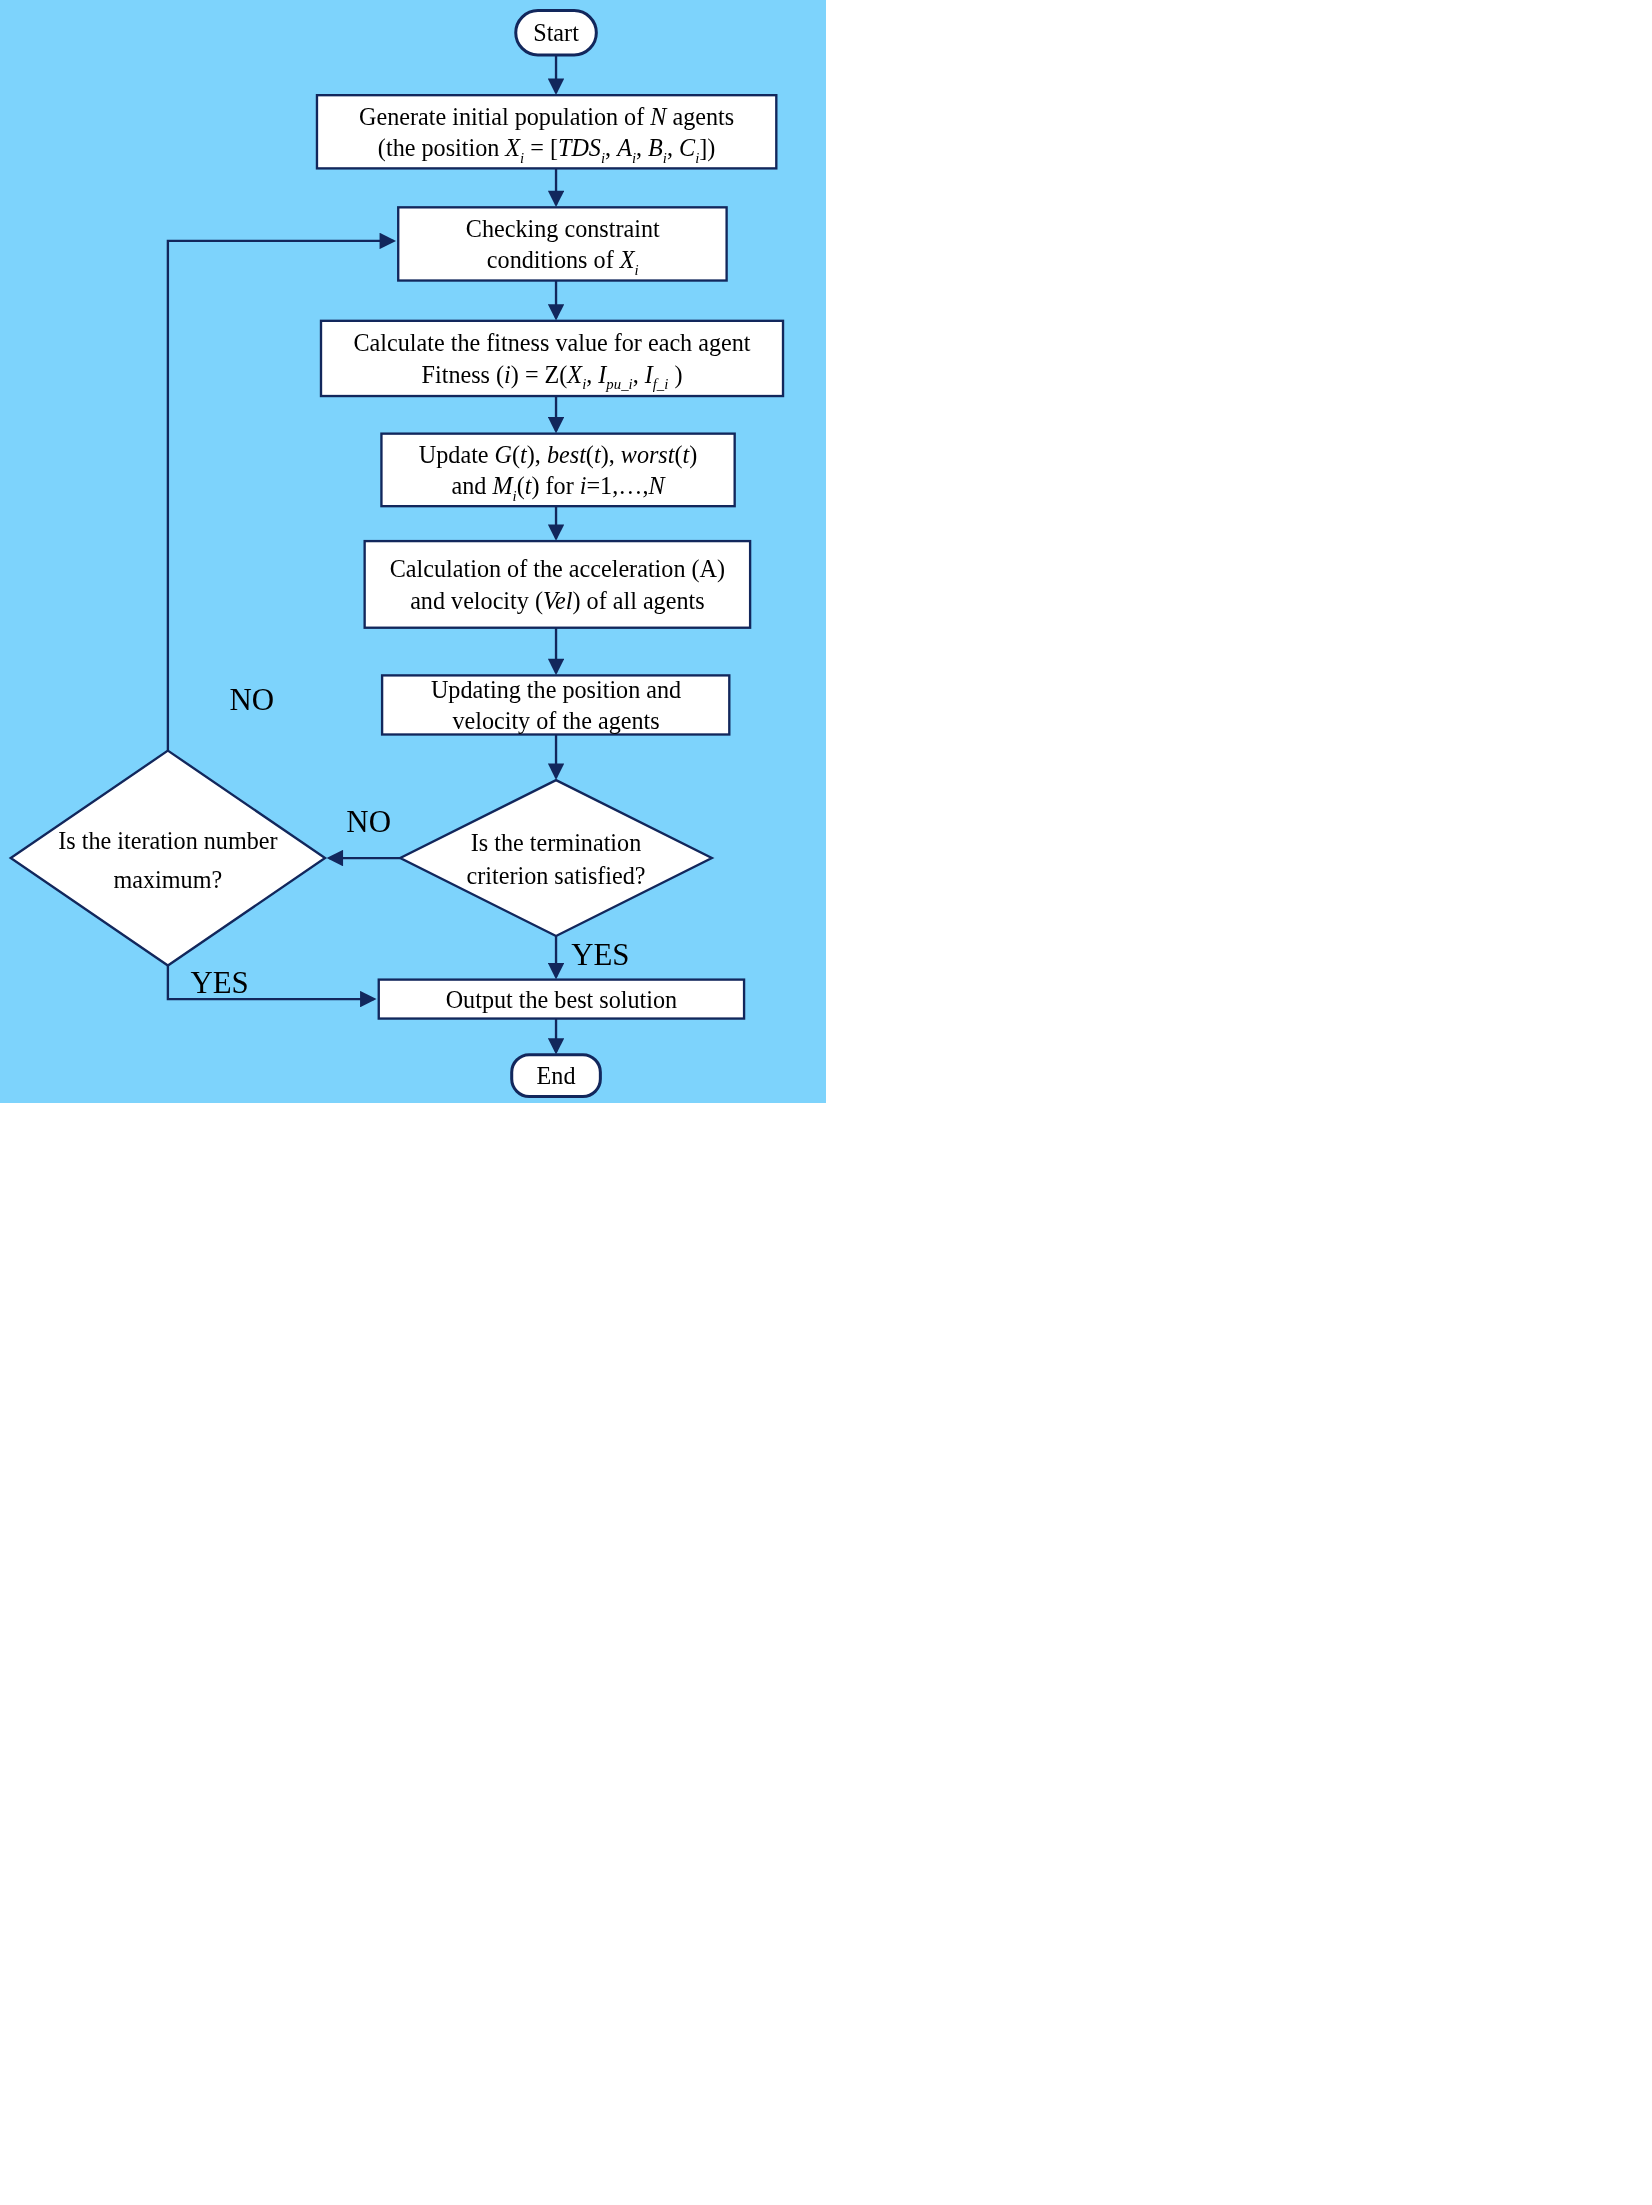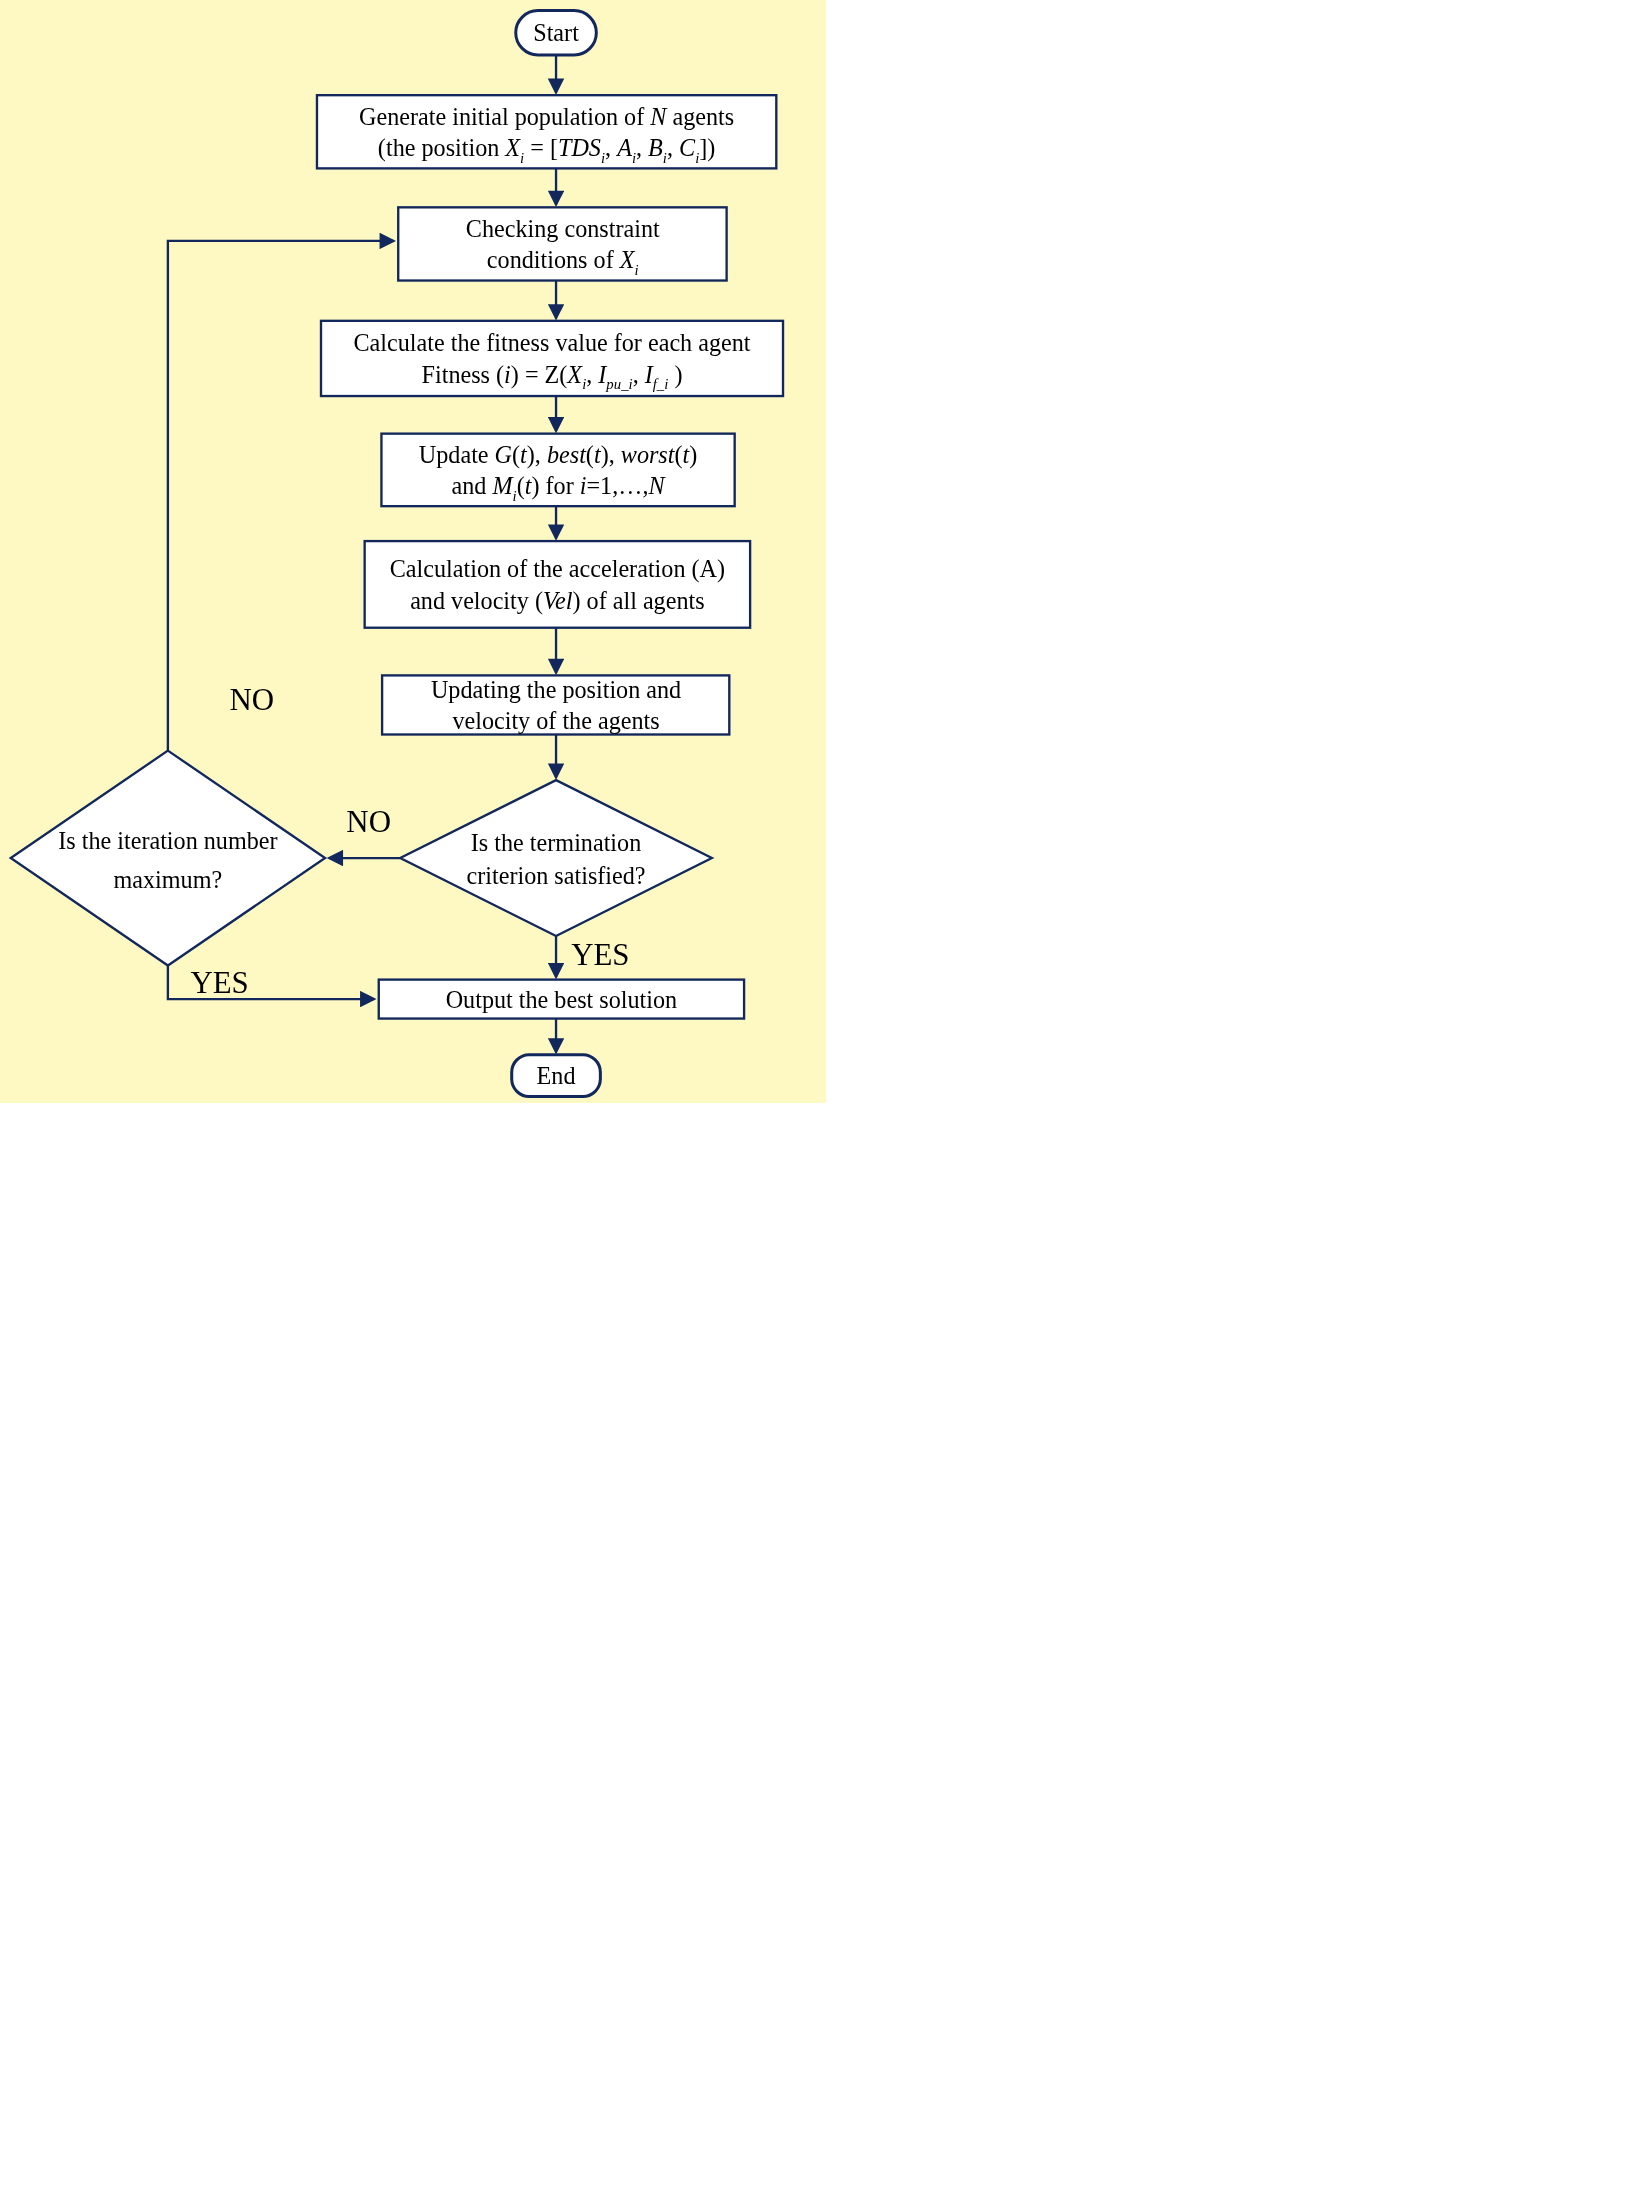--- a/index.html
+++ b/index.html
@@ -1,16 +1,16 @@
 <!DOCTYPE html>
 <html style="--line: #12275c;font-size:10.8px"><head>
 <meta charset="utf-8">
 <style>
   html,body{margin:0;padding:0;background:#ffffff;}
-  .page{width:826px;height:1103px;background:#fef9c3;}
+  .page{width:826px;height:1103px;background:#7dd3fc;}
   svg{display:block;}
   text{font-family:"Liberation Serif","DejaVu Serif",serif;fill:#000;}
   .node-label{font-size:36px;text-anchor:middle;}
   .edge-label{font-size:46px;text-anchor:middle;}
   .flow-shape{fill:#ffffff;stroke:var(--line,#12275c);stroke-width:3.5;stroke-linejoin:miter;}
   .flow-shape.thick{stroke-width:4.5;}
   .flow-line{fill:none;stroke:var(--line,#12275c);stroke-width:3.5;stroke-linejoin:miter;}
   .arrow-fill{fill:var(--line,#12275c);}
 </style>
 </head>

